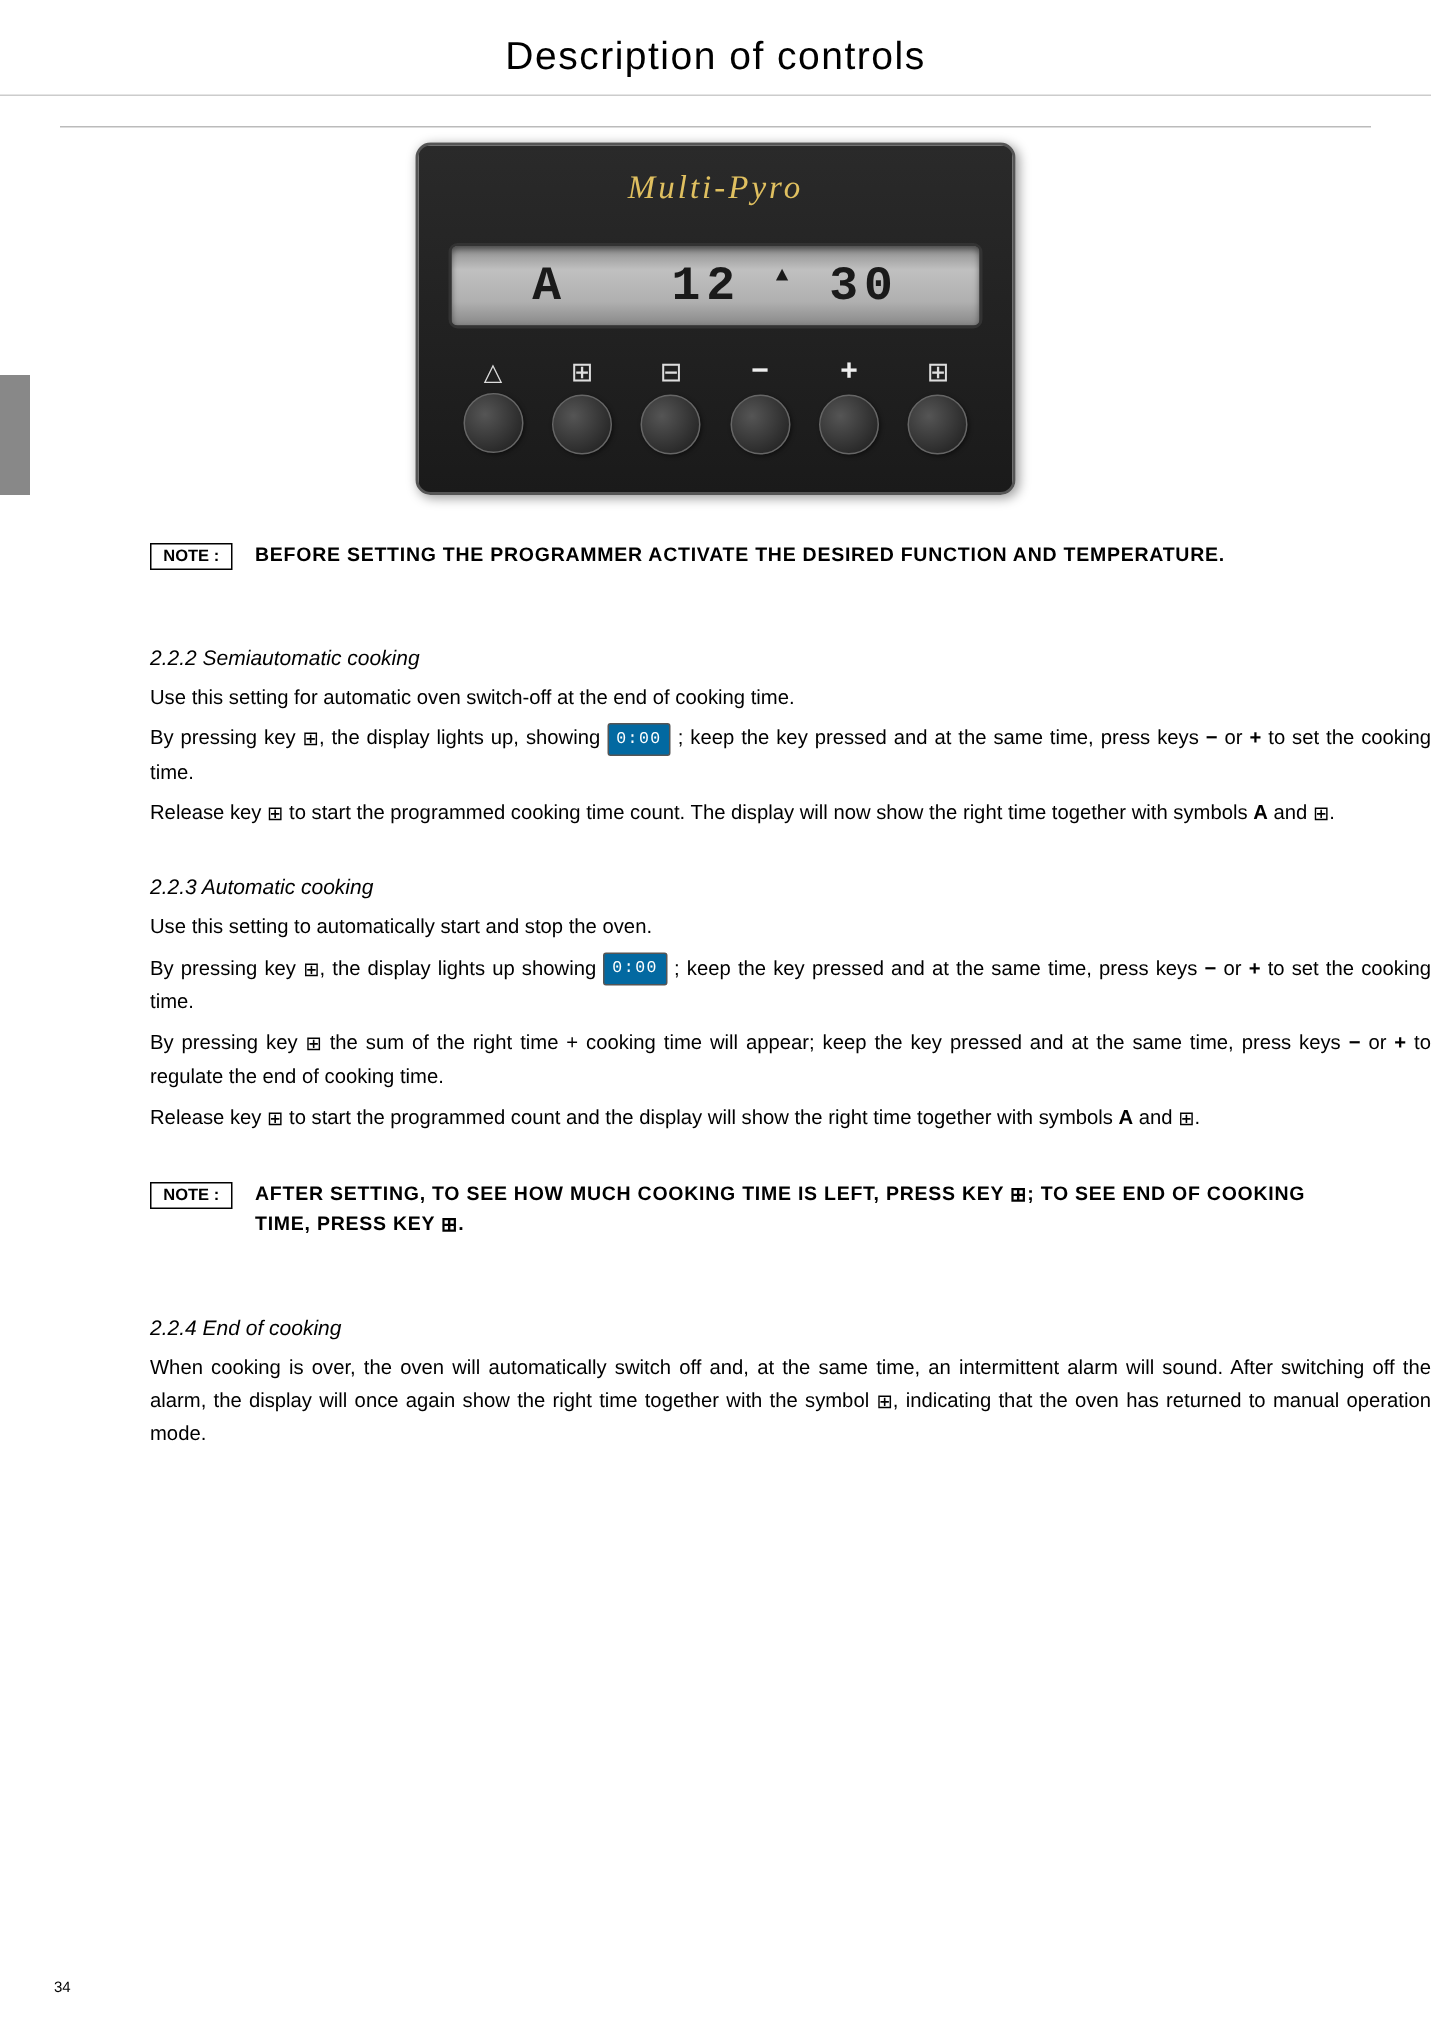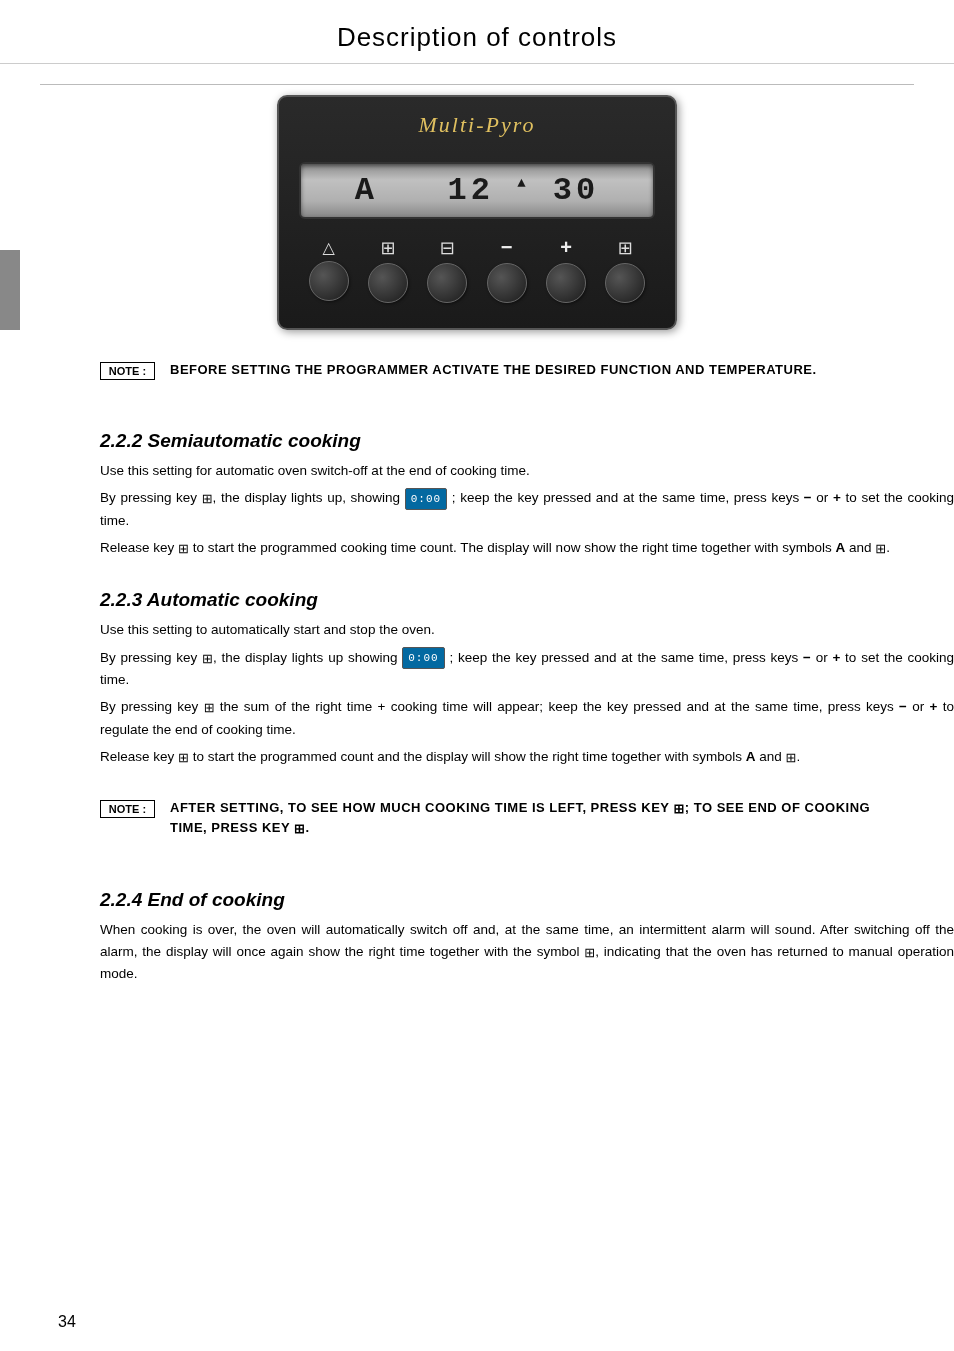--- a/index.html
+++ b/index.html
@@ -149,22 +149,22 @@
     }
 
     
     .section {
       margin-bottom: 30px;
       padding-left: 100px;
     }
 
     .section-title {
       font-style: italic;
-      font-size: 19px;
-      font-weight: bold;
+      font-size: 14px;
+      font-weight: normal;
       margin-bottom: 8px;
     }
 
     .section-body {
       font-size: 13.5px;
       line-height: 1.65;
       text-align: justify;
     }
 
     .section-body p {
@@ -187,22 +187,22 @@
 
     .inline-icon {
       font-size: 13px;
       vertical-align: middle;
     }
 
     
     .page-number {
       position: absolute;
       bottom: 20px;
-      left: 58px;
-      font-size: 16px;
+      left: 36px;
+      font-size: 10px;
     }
 
     
     .left-tab {
       position: absolute;
       left: 0;
       top: 250px;
       width: 20px;
       height: 80px;
       background: #888;

